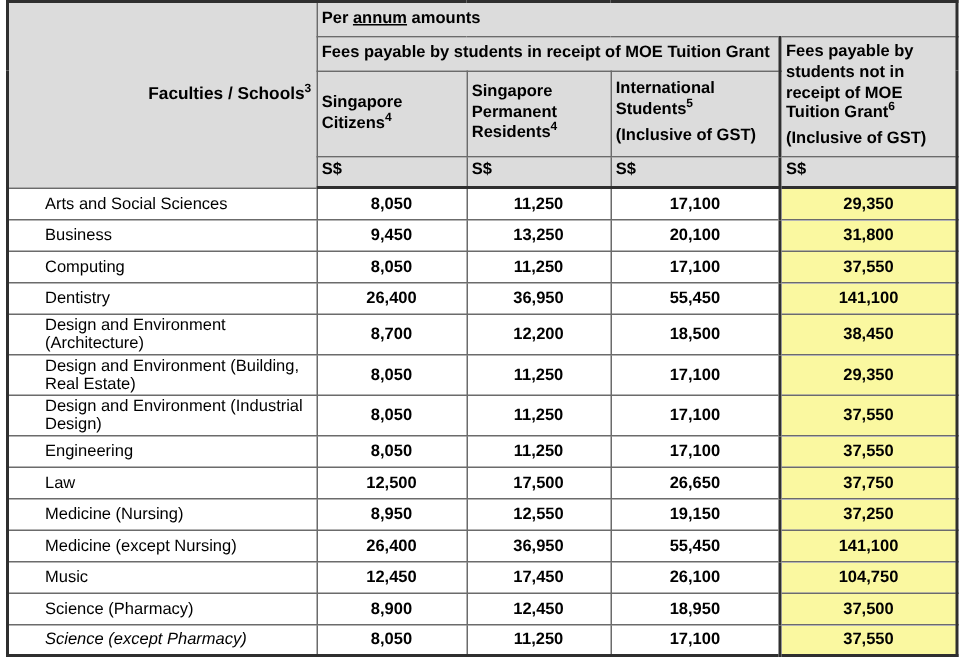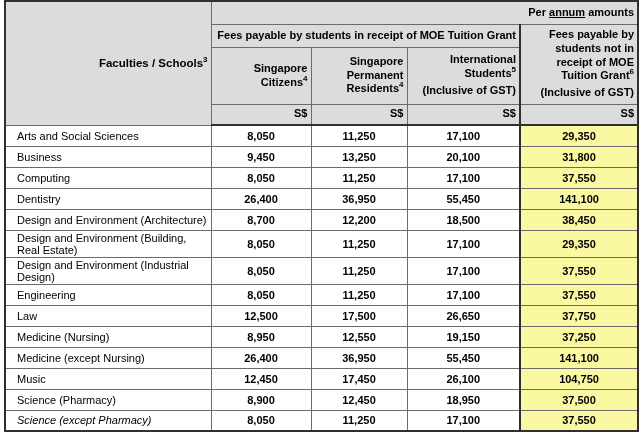--- a/index.html
+++ b/index.html
@@ -35,41 +35,41 @@
   }
   th, td {
     border: 1px solid var(--inner-border);
     font-size: 11px;
     padding: 1px 3px;
     overflow: hidden;
   }
   th {
     background: var(--header-bg);
     font-weight: bold;
-    text-align: right;
+    text-align: left;
     vertical-align: middle;
     line-height: 1.25;
   }
   th sup, td sup { font-size: 8px; line-height: 0; }
   .row-perannum th { height: 23px; }
   .row-grant th { height: 23px; margin-left: 44px; }
   .row-subheads th { height: 57px; }
   .row-currency th { height: 21px; border-bottom: 2px solid var(--strong-border); }
   th.faculties-head {
     text-align: right;
     padding-left: 7px;
     font-size: 11.5px;
   }
   .u-word { text-decoration: underline; }
   .gst-note { display: inline-block; margin-top: 3px; }
 
   td { height: 21px; vertical-align: middle; }
   td.faculty {
     text-align: left;
-    padding-left: 11px;
+    padding-left: 24px;
     font-weight: normal;
   }
   td.faculty.italic { font-style: italic; }
   td.num { text-align: center; font-weight: bold; }
   td.highlight { background: var(--highlight); }
   .col-nogrant { border-left: 2px solid var(--strong-border) !important; }
 </style>
 </head>
 <body>
 

